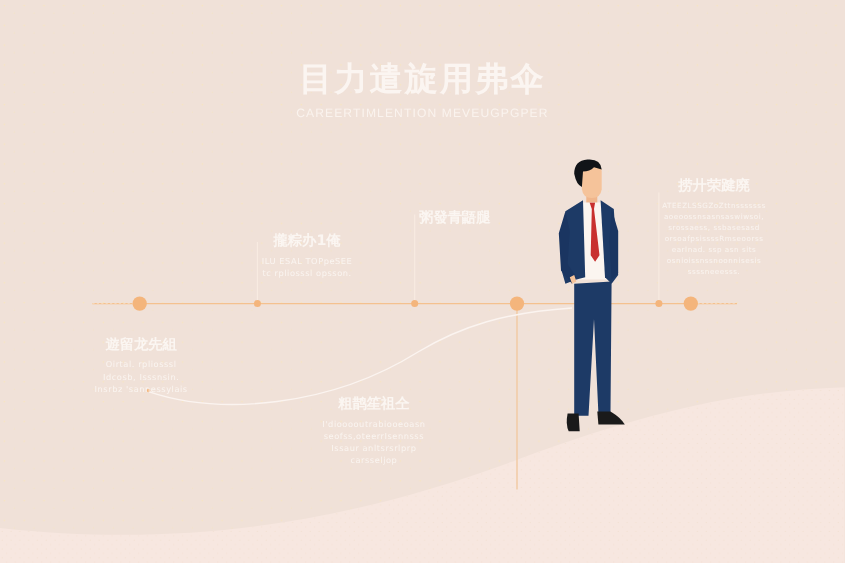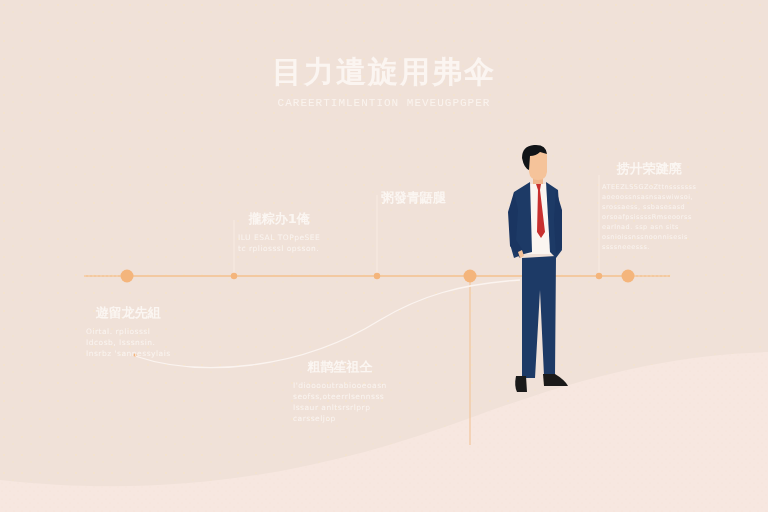--- a/index.html
+++ b/index.html
@@ -12,25 +12,25 @@
   .canvas { position: absolute; inset: 0; width: 732px; height: 512px; }
   .layer { position: absolute; inset: 0; }
   .title {
     position: absolute; left: 0; width: 768px; top: 52px;
     text-align: center; color: #fbf5f1; font-size: 30px; font-weight: bold;
     letter-spacing: 2px;
   }
   .subtitle {
     position: absolute; left: 0; width: 768px; top: 97px;
     text-align: center; color: #faf3ee; font-size: 11px; letter-spacing: 1px;
-    font-family: Liberation Mono, monospace;
+    font-family: Liberation Sans, sans-serif;
   }
   .milestone { position: absolute; color: #fbf6f2; }
   .milestone .m-title { font-size: 13px; font-weight: bold; margin-bottom: 4px; white-space: nowrap; text-align: center; }
-  .milestone .m-desc { font-size: 7.5px; line-height: 11px; letter-spacing: 0.5px; opacity: 0.95; white-space: nowrap; }
+  .milestone .m-desc { font-size: 7.5px; line-height: 11px; letter-spacing: 0.5px; opacity: 0.95; white-space: nowrap; text-align: center; }
 </style>
 </head>
 <body>
 
 <div class="canvas">
 
   <svg class="layer" width="768" height="512" viewBox="0 0 768 512">
     <defs>
       <pattern id="dots" width="18" height="18" patternUnits="userSpaceOnUse">
         <circle cx="4" cy="5" r="0.8" fill="#f6e4c2"></circle>

